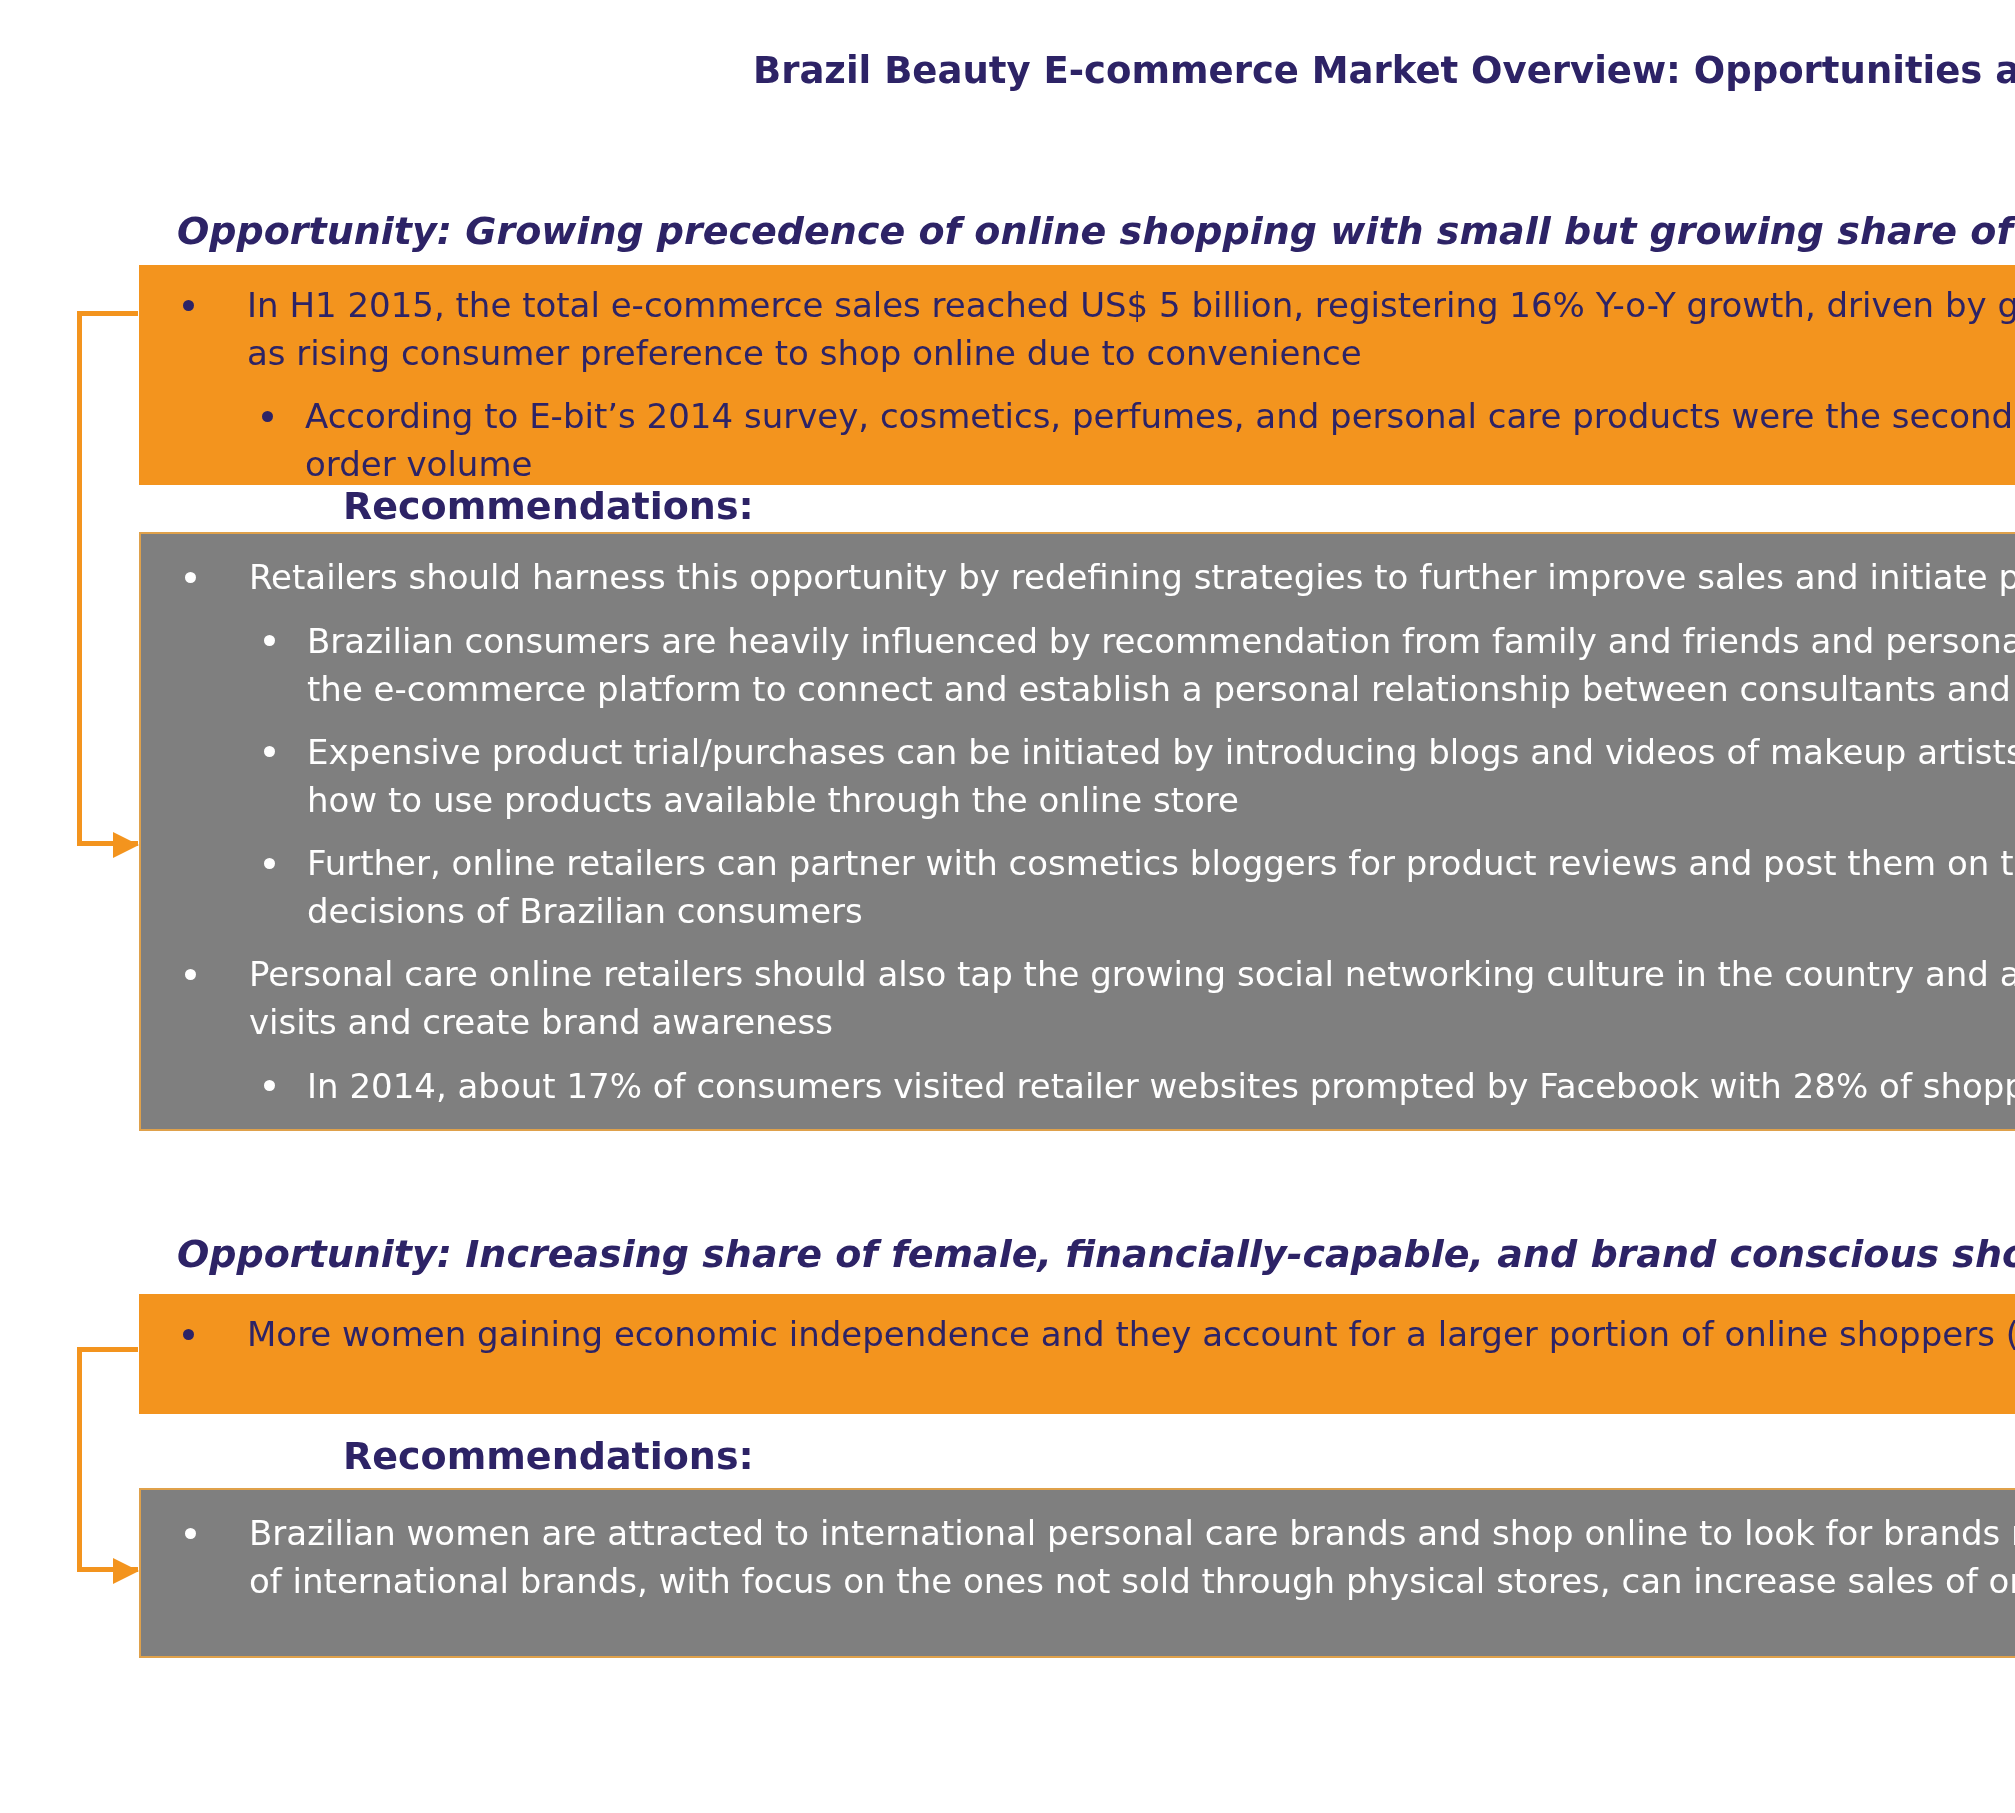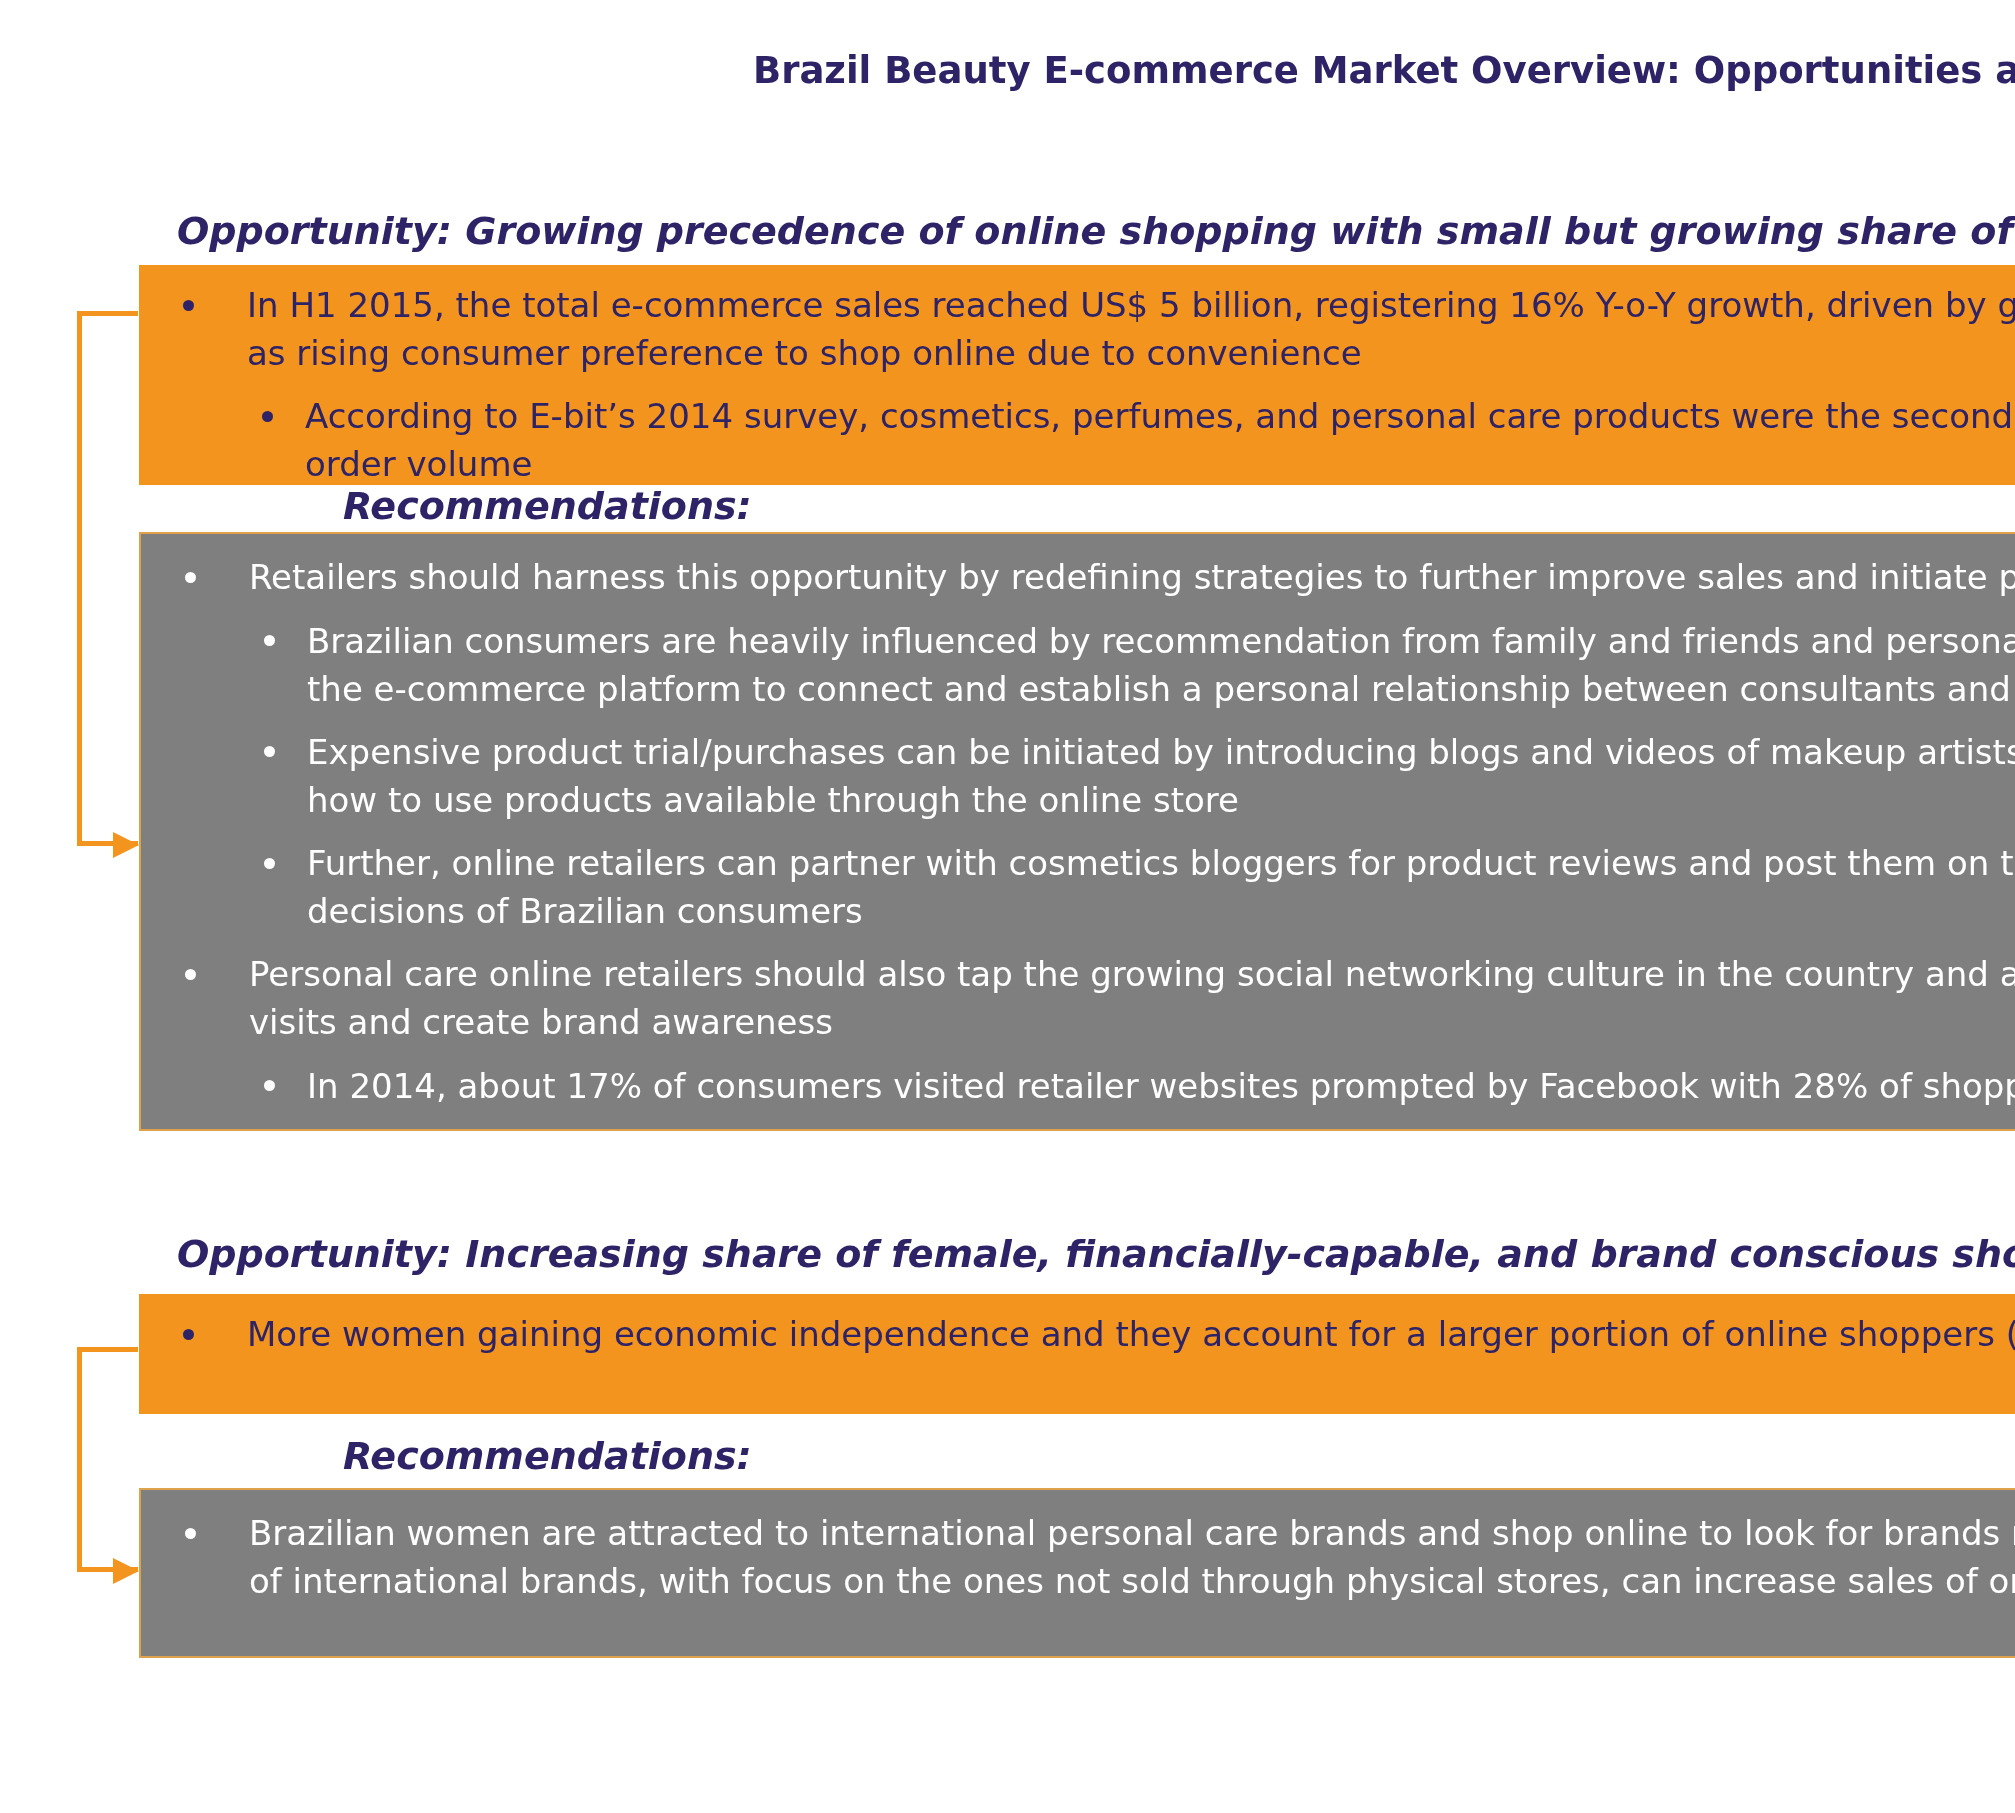--- a/index.html
+++ b/index.html
@@ -24,21 +24,21 @@
     font-size: 38px; font-weight: bold; font-style: italic;
     color: #2D2366;
     white-space: nowrap;
   }
   #opp-heading-1 { top: 209px; }
   #opp-heading-2 { top: 1232px; }
 
   .rec-heading {
     position: absolute;
     left: 343px;
-    font-size: 38px; font-weight: bold; font-style: italic;
+    font-size: 38px; font-weight: bold; 
     color: #2D2366;
     white-space: nowrap;
   }
   #rec-heading-1 { top: 484px; }
   #rec-heading-2 { top: 1434px; }
 
   .box { position: absolute; box-sizing: border-box; }
 
   .orange-box { background: #F3941E; }
   #orange-box-1 { left: 139px; top: 265px;  width: 2906px; height: 220px; }

